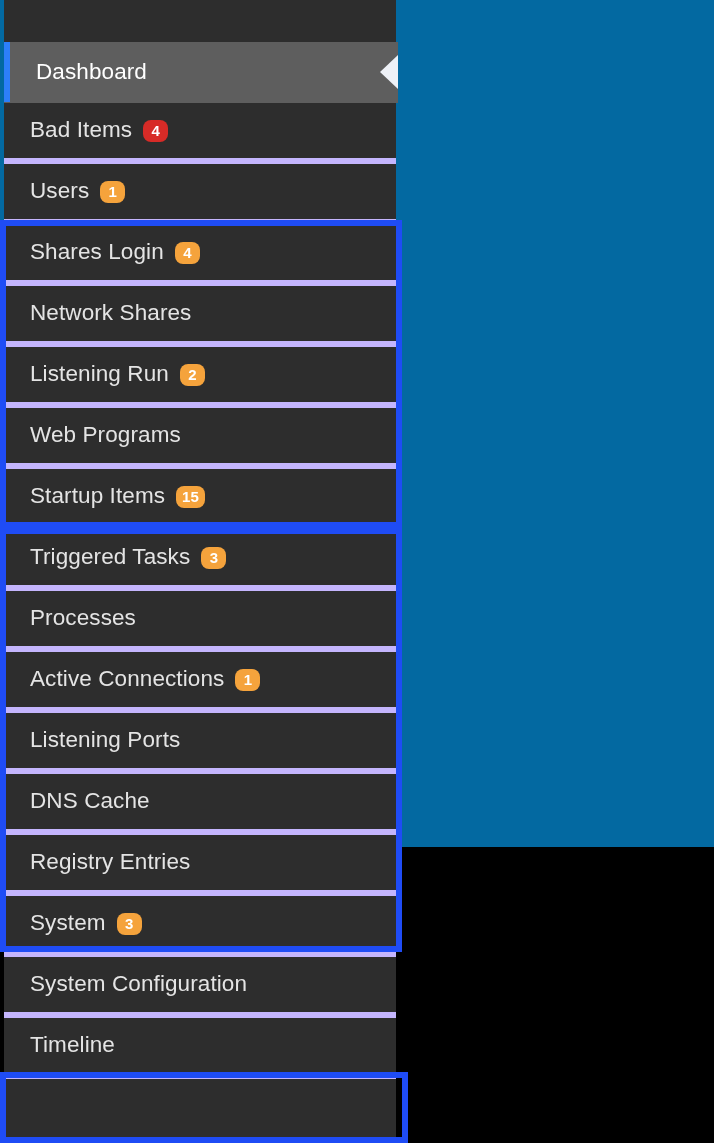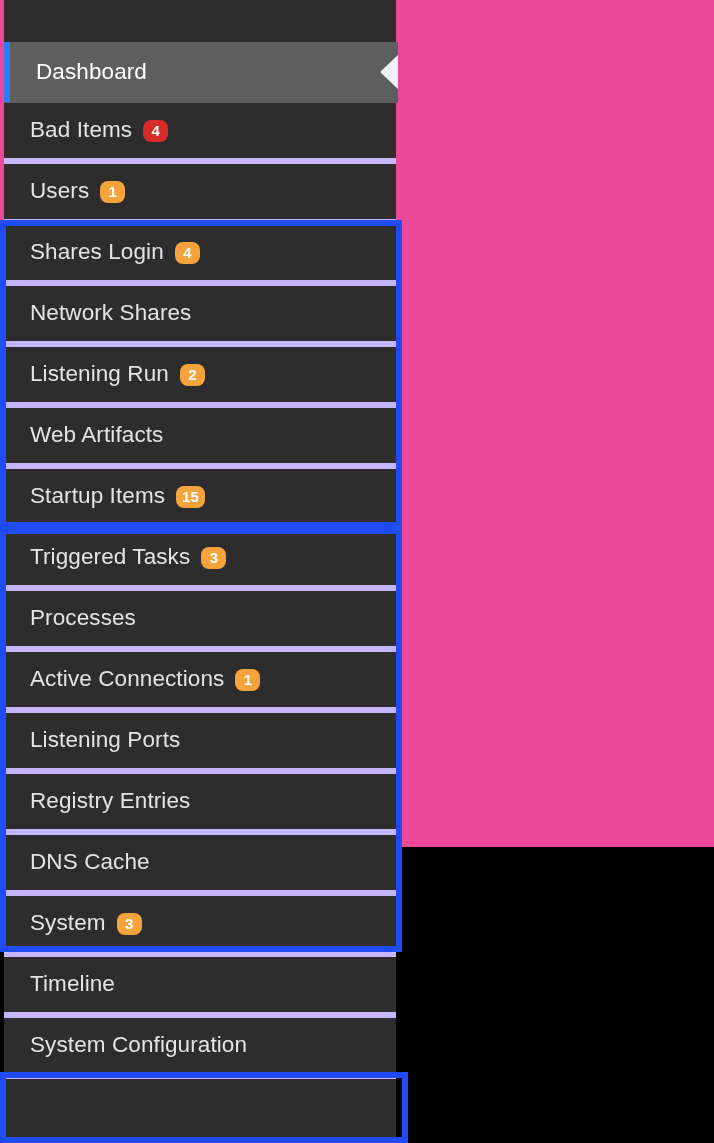--- a/index.html
+++ b/index.html
@@ -12,21 +12,21 @@
     height: 1143px;
     overflow: hidden;
     font-family: "Liberation Sans", "DejaVu Sans", sans-serif;
     -webkit-font-smoothing: antialiased;
   }
 
   #app {
     position: relative;
     width: 714px;
     height: 847px;
-    background: #ec4899;
+    background: #0369a1;
   }
 
   
   .sidebar {
     position: absolute;
     left: 4px;
     top: 0;
     width: 392px;
     height: 1143px;
     background: #2d2d2d;
@@ -150,55 +150,55 @@
           <span class="badge orange">4</span>
         </li>
         <li class="nav-item">
           <span class="nav-label">Network Shares</span>
         </li>
         <li class="nav-item">
           <span class="nav-label">Listening Run</span>
           <span class="badge orange">2</span>
         </li>
         <li class="nav-item">
-          <span class="nav-label">Web Artifacts</span>
+          <span class="nav-label">Web Programs</span>
         </li>
         <li class="nav-item">
           <span class="nav-label">Startup Items</span>
           <span class="badge orange">15</span>
         </li>
         <li class="nav-item">
           <span class="nav-label">Triggered Tasks</span>
           <span class="badge orange">3</span>
         </li>
         <li class="nav-item">
           <span class="nav-label">Processes</span>
         </li>
         <li class="nav-item">
           <span class="nav-label">Active Connections</span>
           <span class="badge orange">1</span>
         </li>
         <li class="nav-item">
           <span class="nav-label">Listening Ports</span>
         </li>
         <li class="nav-item">
+          <span class="nav-label">DNS Cache</span>
+        </li>
+        <li class="nav-item">
           <span class="nav-label">Registry Entries</span>
-        </li>
-        <li class="nav-item">
-          <span class="nav-label">DNS Cache</span>
         </li>
         <li class="nav-item">
           <span class="nav-label">System</span>
           <span class="badge orange">3</span>
         </li>
         <li class="nav-item">
+          <span class="nav-label">System Configuration</span>
+        </li>
+        <li class="nav-item">
           <span class="nav-label">Timeline</span>
-        </li>
-        <li class="nav-item">
-          <span class="nav-label">System Configuration</span>
         </li>
       </ul>
   </nav>
 
   <div id="annot-layer">
       <div class="annot" style="left: 0px; top: 220px; width: 402px; height: 308px;"></div>
       <div class="annot" style="left: 0px; top: 528px; width: 402px; height: 424px;"></div>
       <div class="annot" style="left: 0px; top: 1072px; width: 408px; height: 71px;"></div>
     </div>
 

